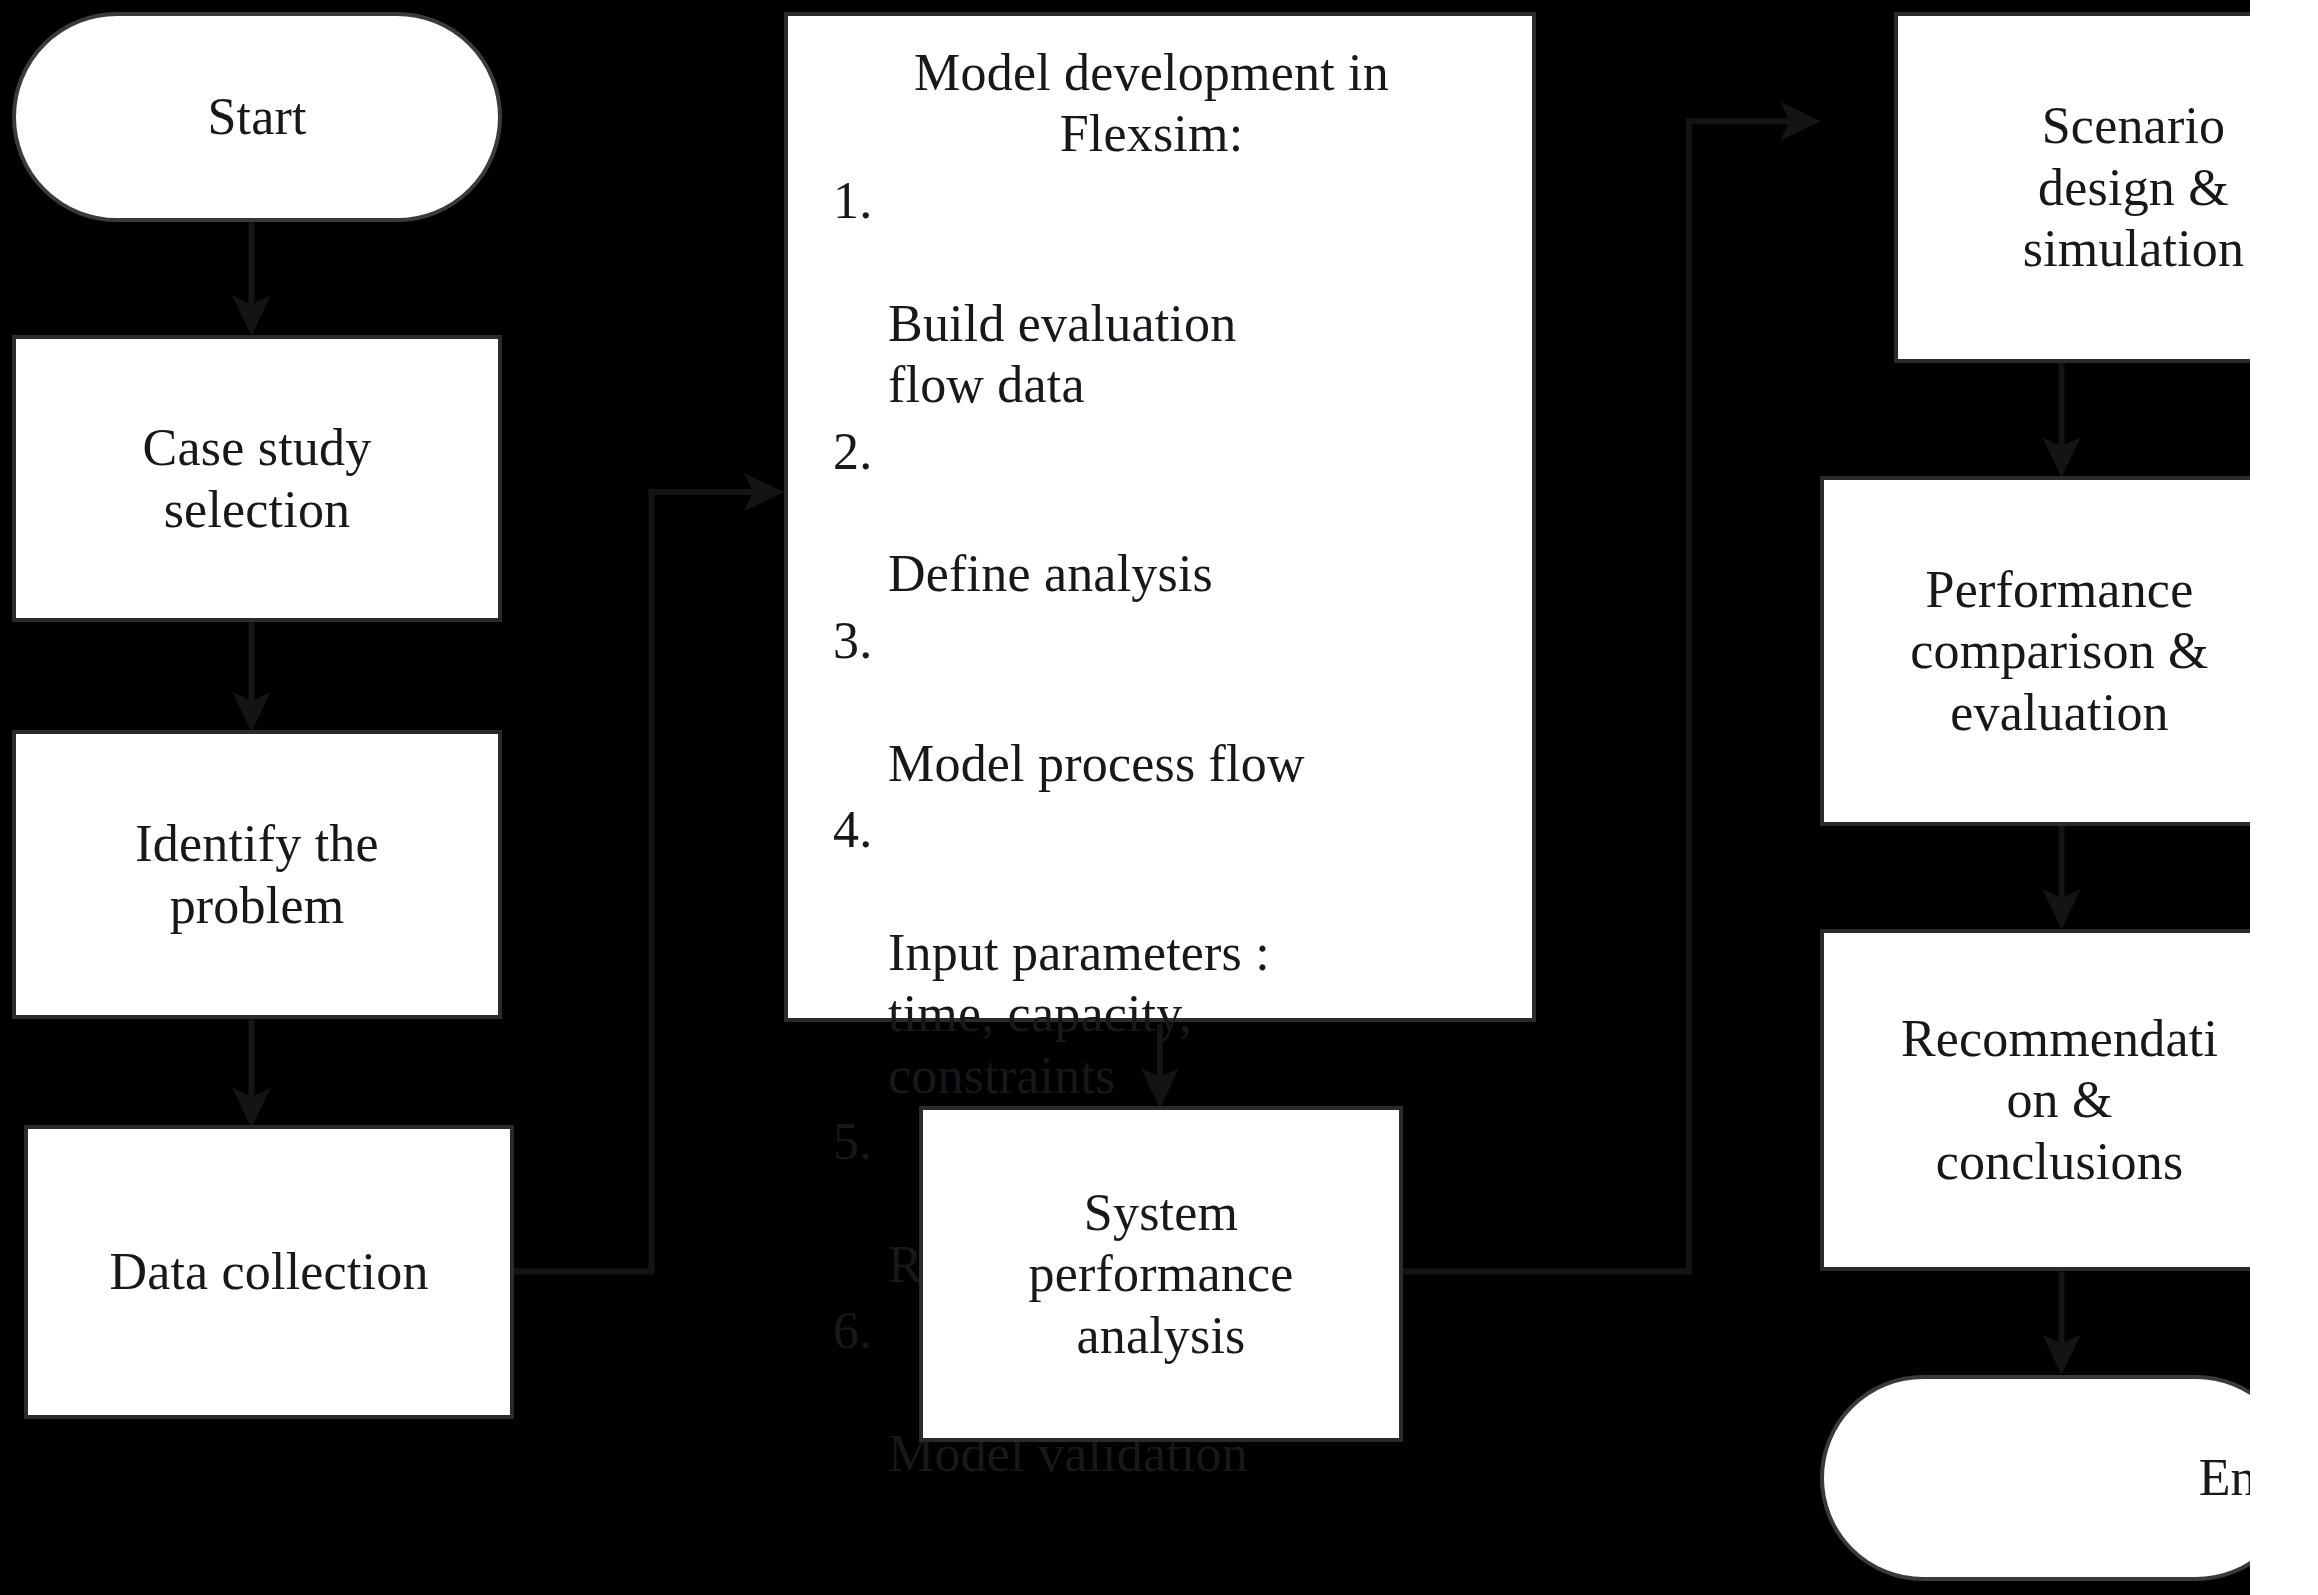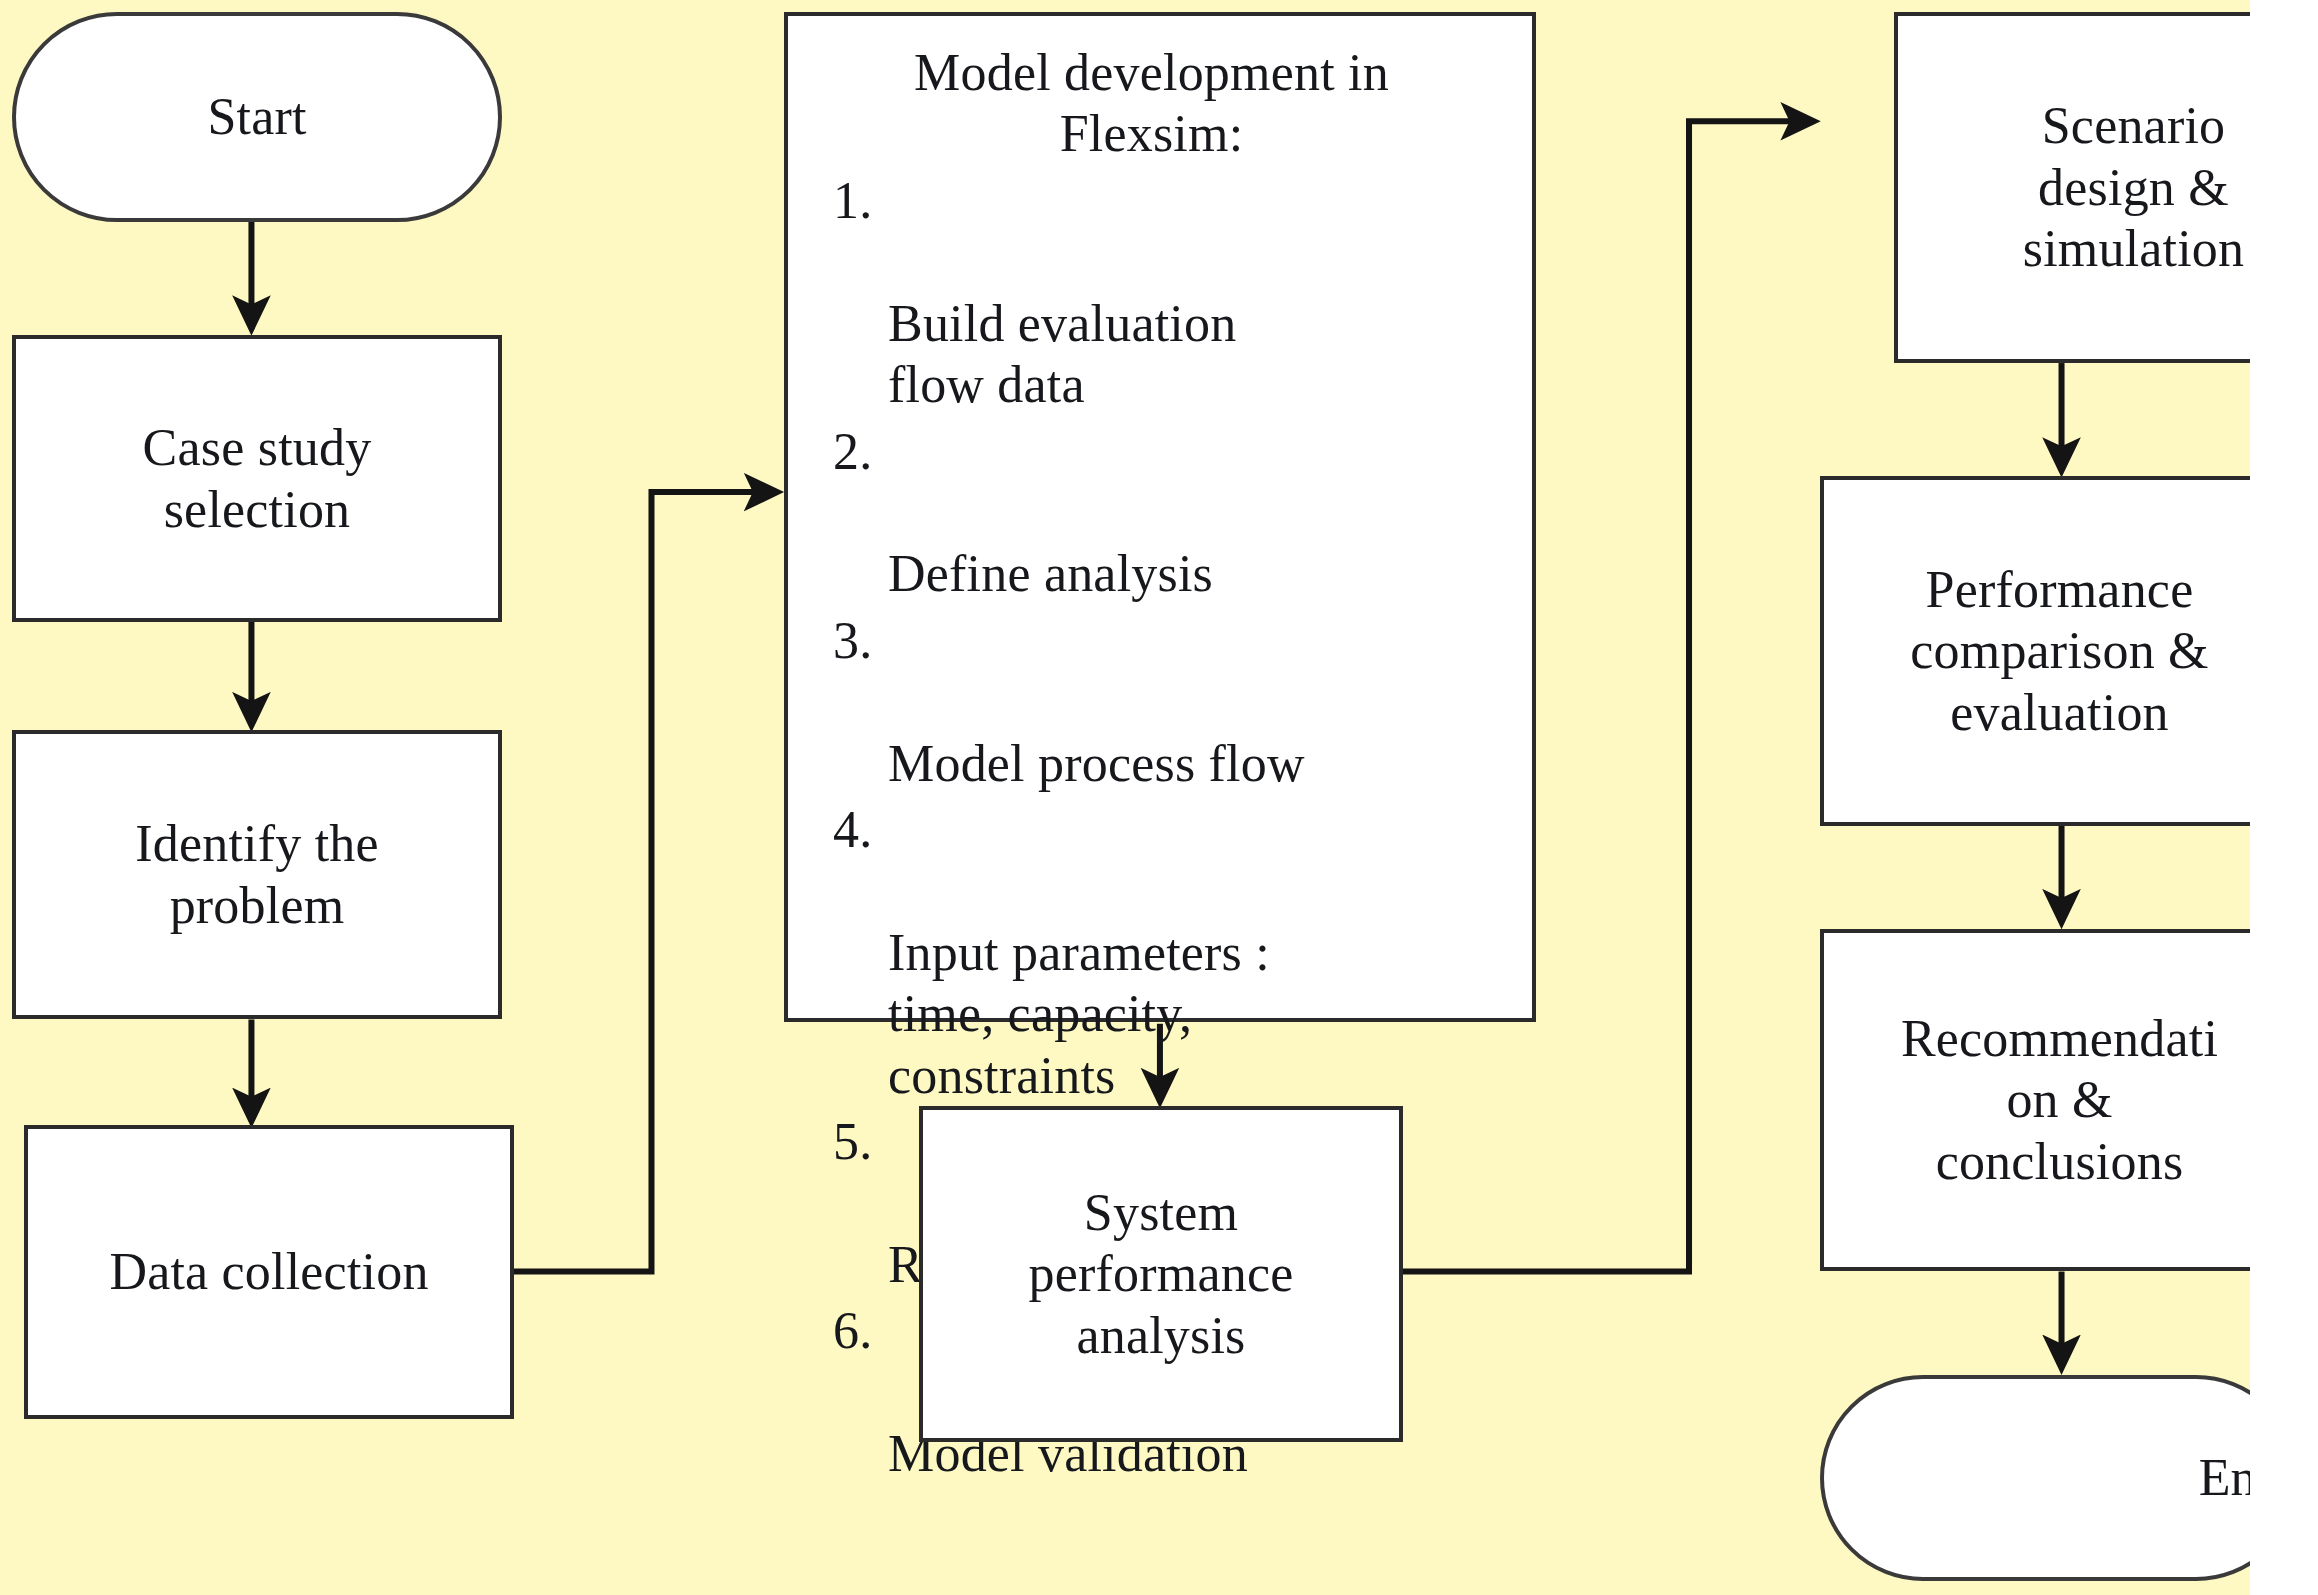--- a/index.html
+++ b/index.html
@@ -4,21 +4,21 @@
 <style>
   html, body {
     margin: 0;
     padding: 0;
     background: #ffffff;
   }
   #canvas {
     position: relative;
     width: 2250px;
     height: 1595px;
-    background: #fef9c3;
+    background: #000000;
     font-family: "Liberation Serif", "DejaVu Serif", serif;
     overflow: hidden;
   }
   svg#wires {
     position: absolute;
     left: 0;
     top: 0;
     width: 2319px;
     height: 1595px;
     pointer-events: none;

